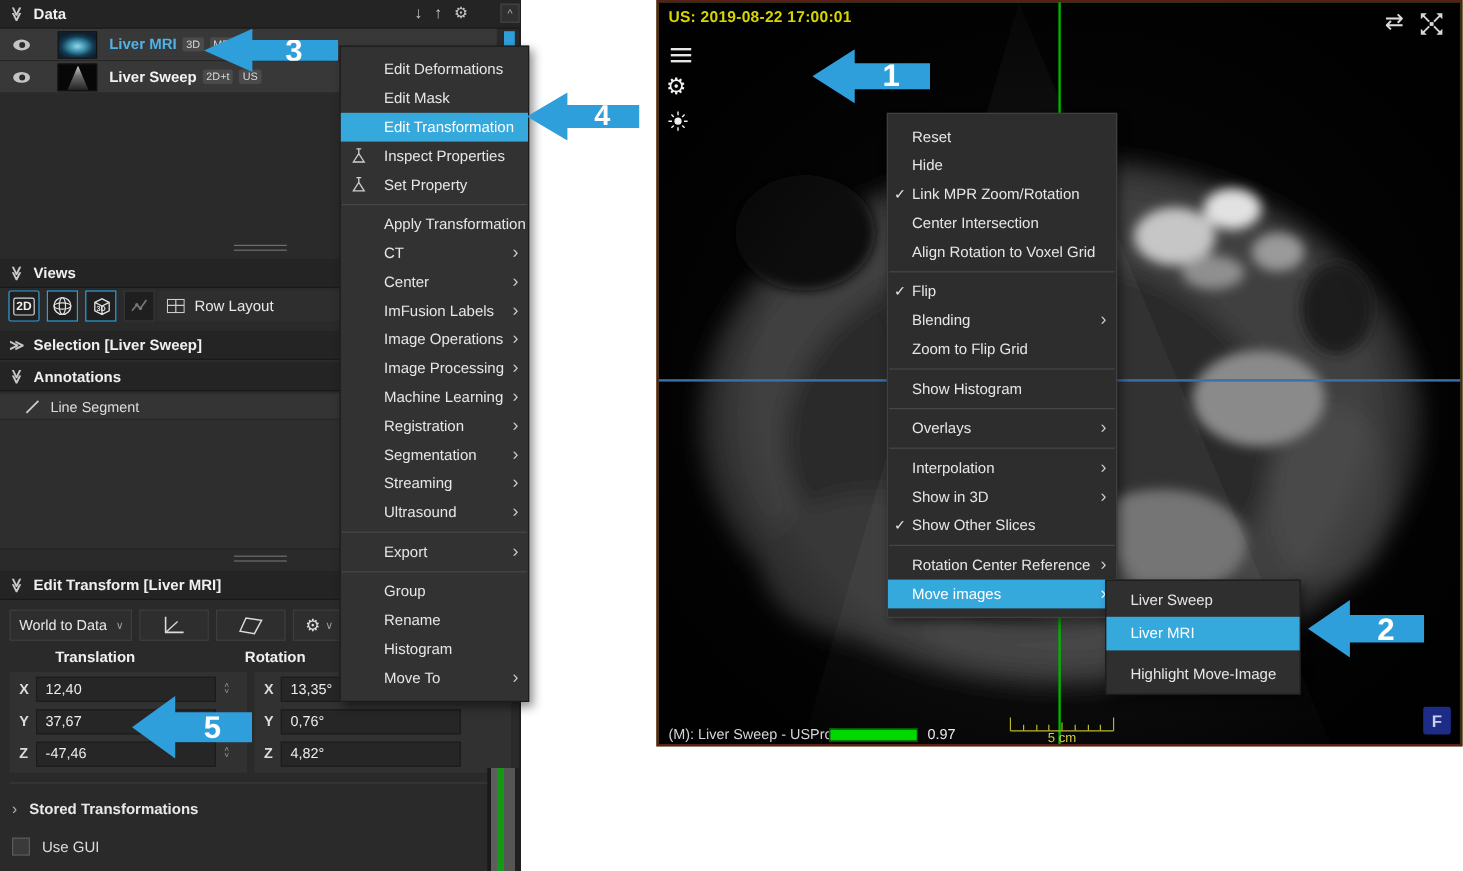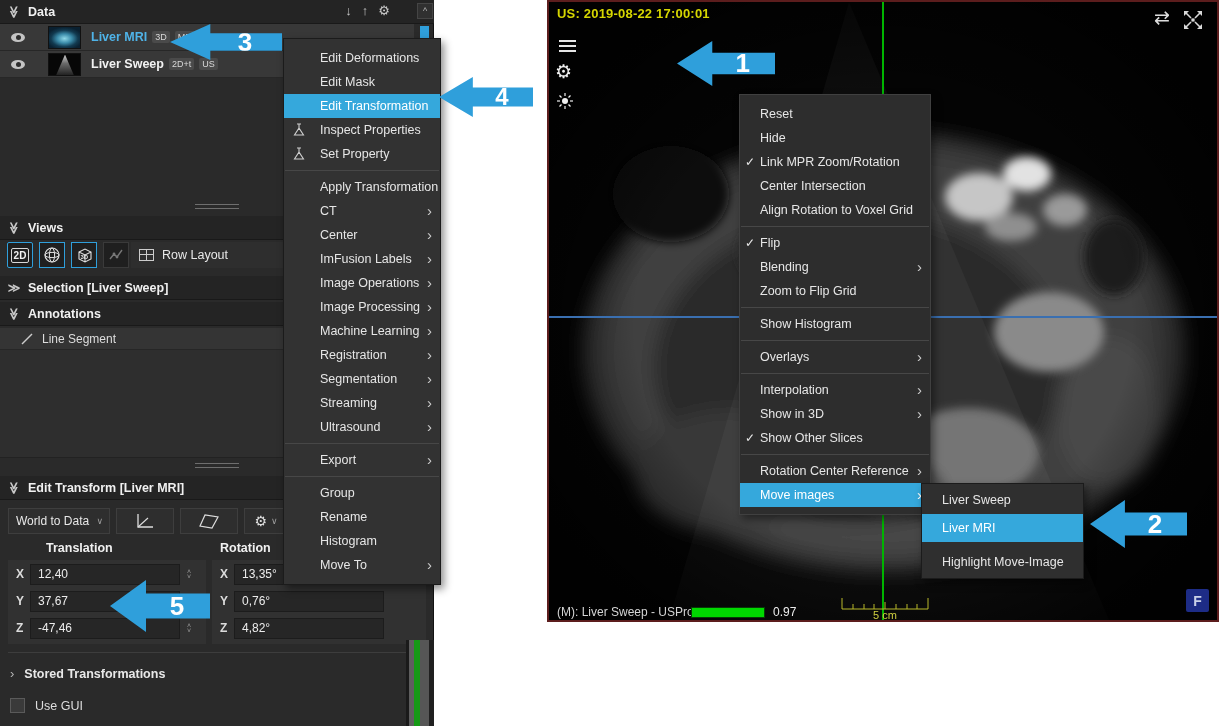--- a/index.html
+++ b/index.html
@@ -205,21 +205,21 @@
       <svg width="24" height="18" viewBox="0 0 24 18">
           <polygon points="3,14 8,3 21,5 15,16" fill="none" stroke="#dddddd" stroke-width="1.2"></polygon>
         </svg>
     </div>
     <div class="et-btn" style="left:244px; width:44px;">
       <span style="font-size:14px;">⚙</span>
       <span class="et-dd-chev" style="margin:0;">∨</span>
     </div>
 
     <div class="grp-label" style="left:10px; top:541px;margin-left:36px;">Translation</div>
-    <div class="grp-label" style="left:220px; top:541px;">Rotation</div>
+    <div class="grp-label" style="left:204px; top:541px;">Rotation</div>
 
     <div class="xf-group" style="left:8px; width:198px;">
       <div class="xf-row">
         <span class="xf-axis">X</span>
         <span class="xf-input">12,40</span>
         <span class="xf-spin"><span>˄</span><br><span>˅</span></span>
       </div>
       <div class="xf-row">
         <span class="xf-axis">Y</span>
         <span class="xf-input">37,67</span>

